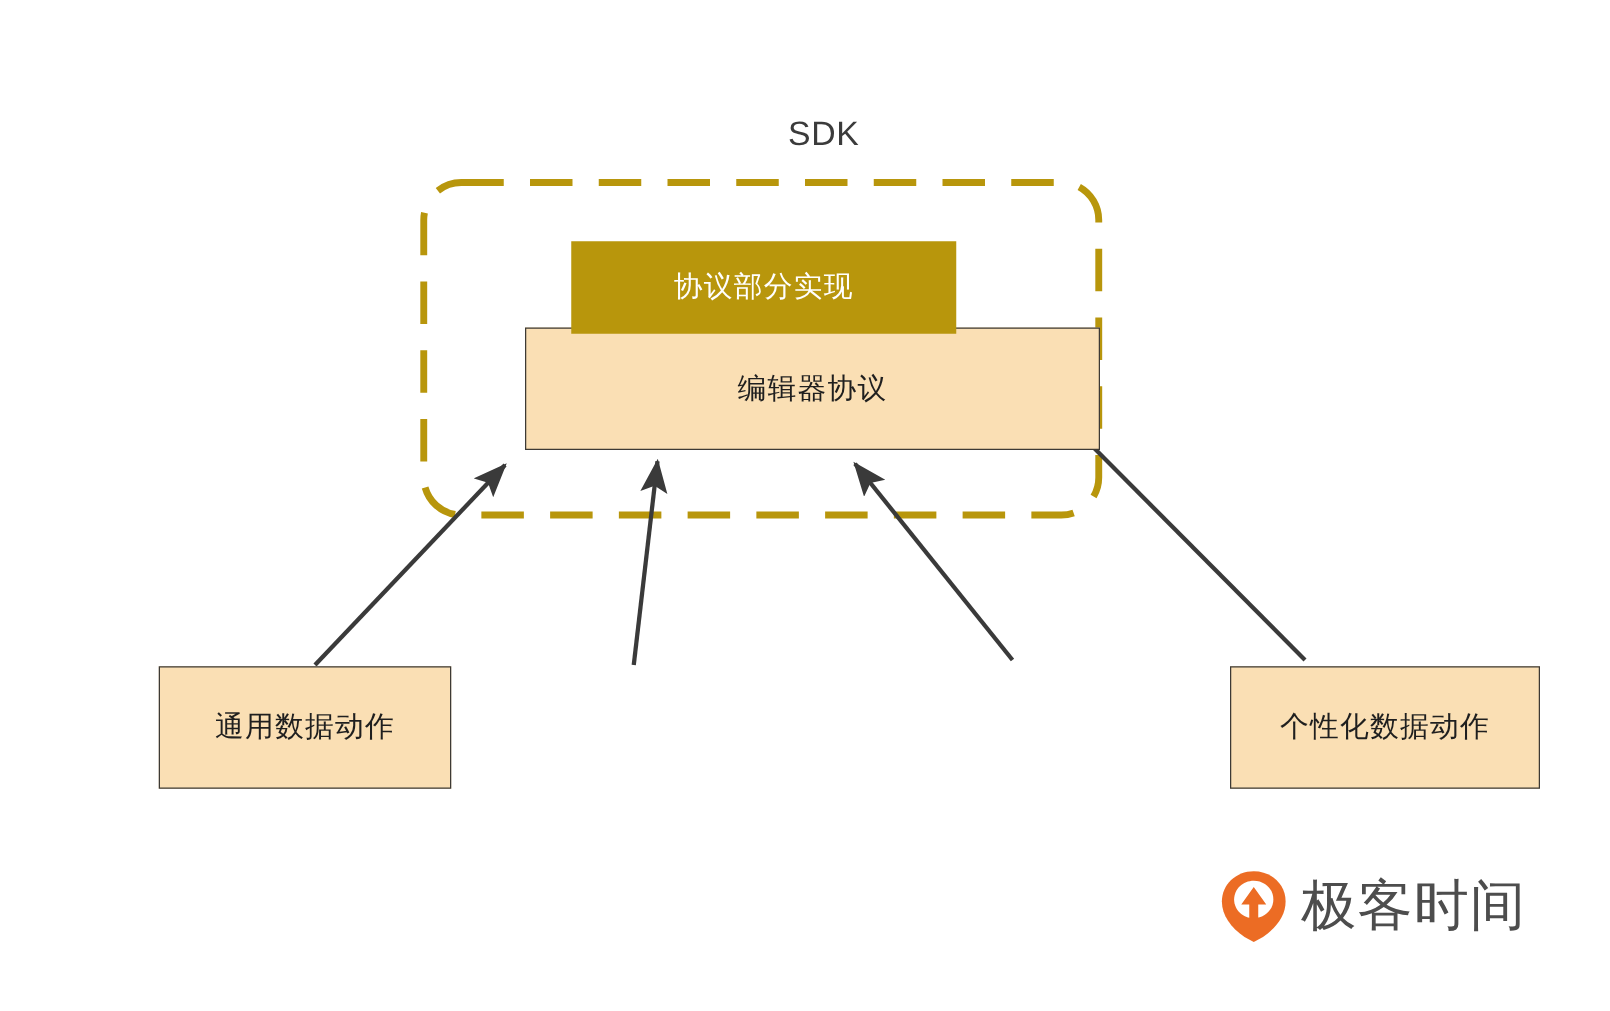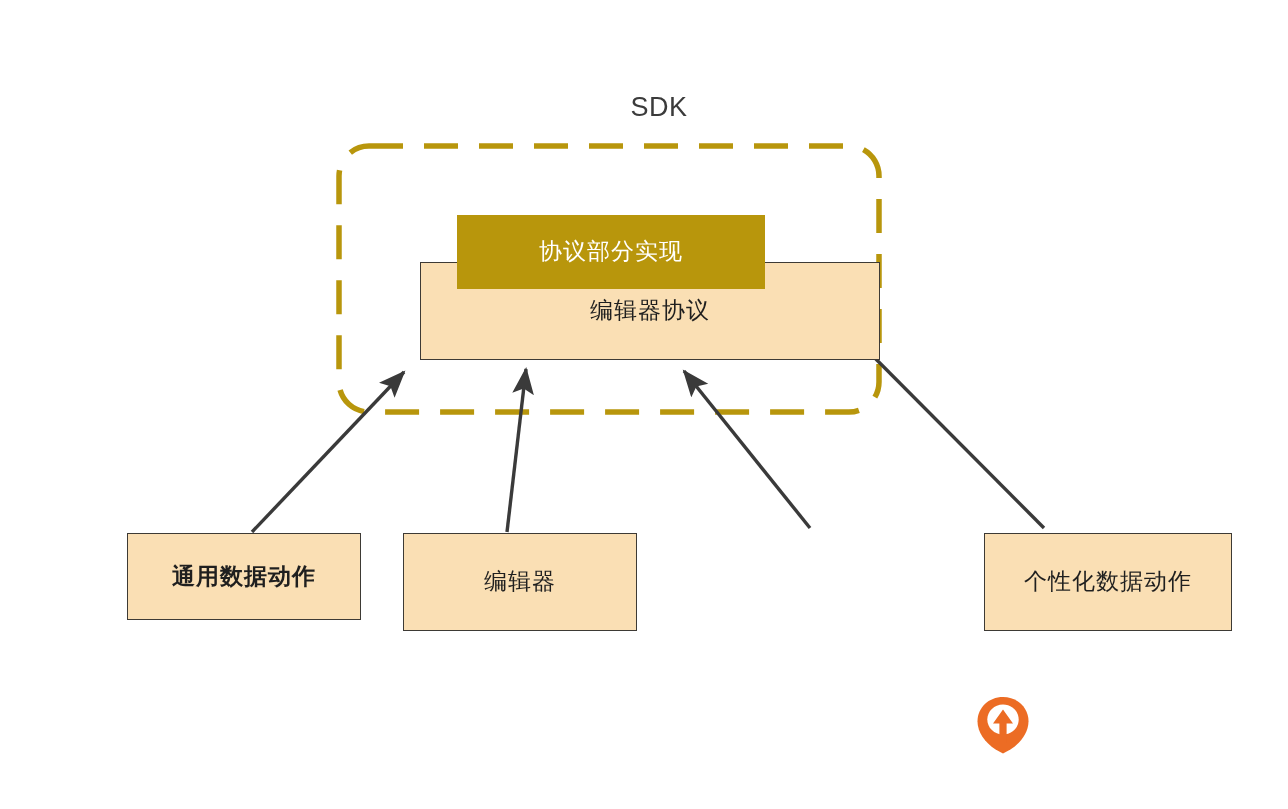--- a/index.html
+++ b/index.html
@@ -69,27 +69,27 @@
     left: 380px;
     top: 262px;
     width: 460px;
     height: 98px;
     z-index: 2;
     margin-left: 40px;
   }
   
   #node-protocol-impl {
     left: 457px;
-    top: 215px;
+    top: 193px;
     width: 308px;
     height: 74px;
     z-index: 3;
   }
   
-  #node-common-data-action { left: 127px; top: 533px; width: 234px; height: 87px; font-weight: bold; }
+  #node-common-data-action { left: 127px; top: 533px; width: 234px; height: 98px; }
   #node-editor            { left: 403px; top: 533px; width: 234px; height: 98px; }
   #node-code-generator    { left: 679px; top: 533px; width: 260px; height: 98px; }
   #node-custom-data-action{ left: 984px; top: 533px; width: 248px; height: 98px; }
   .node.bottom { z-index: 2; }
 
   
   #brand-logo {
     position: absolute;
     left: 975px;
     top: 694px;
@@ -138,26 +138,26 @@
 
     <line x1="1044" y1="528" x2="847" y2="330" stroke="#3a3a3a" stroke-width="3.4" marker-end="url(#arrowhead)"></line>
   </svg>
 
   <div class="node light" id="node-editor-protocol">编辑器协议</div>
 
   <div class="node dark" id="node-protocol-impl">协议部分实现</div>
 
   <div class="node light bottom" id="node-common-data-action">通用数据动作</div>
 
-  <div class="node light bottom" id="node-editor">编辑器</div>
 
 
   <div class="node light bottom" id="node-custom-data-action">个性化数据动作</div>
 
   <div id="brand-logo">
     <svg class="logo-mark" viewBox="0 0 56 58" xmlns="http://www.w3.org/2000/svg">
       <path d="M28 1 C13.6 1 2.5 11.8 2.5 25.2 C2.5 36 9.6 46.2 20.6 53.6 L28 57.5 L35.4 53.6 C46.4 46.2 53.5 36 53.5 25.2 C53.5 11.8 42.4 1 28 1 Z" fill="#ec6c24"></path>
       <path d="M28 8.5 C19.3 8.5 12.3 15.2 12.3 23.5 C12.3 31.8 19.3 38.5 28 38.5 C36.7 38.5 43.7 31.8 43.7 23.5 C43.7 15.2 36.7 8.5 28 8.5 Z" fill="#ffffff"></path>
       <path d="M28 13.5 L38 27.5 L31.6 27.5 L31.6 46.5 L24.4 46.5 L24.4 27.5 L18 27.5 Z" fill="#ec6c24"></path>
     </svg>
+    <span class="logo-text">极客时间</span>
   </div>
 
 </div>
 
 </body></html>

